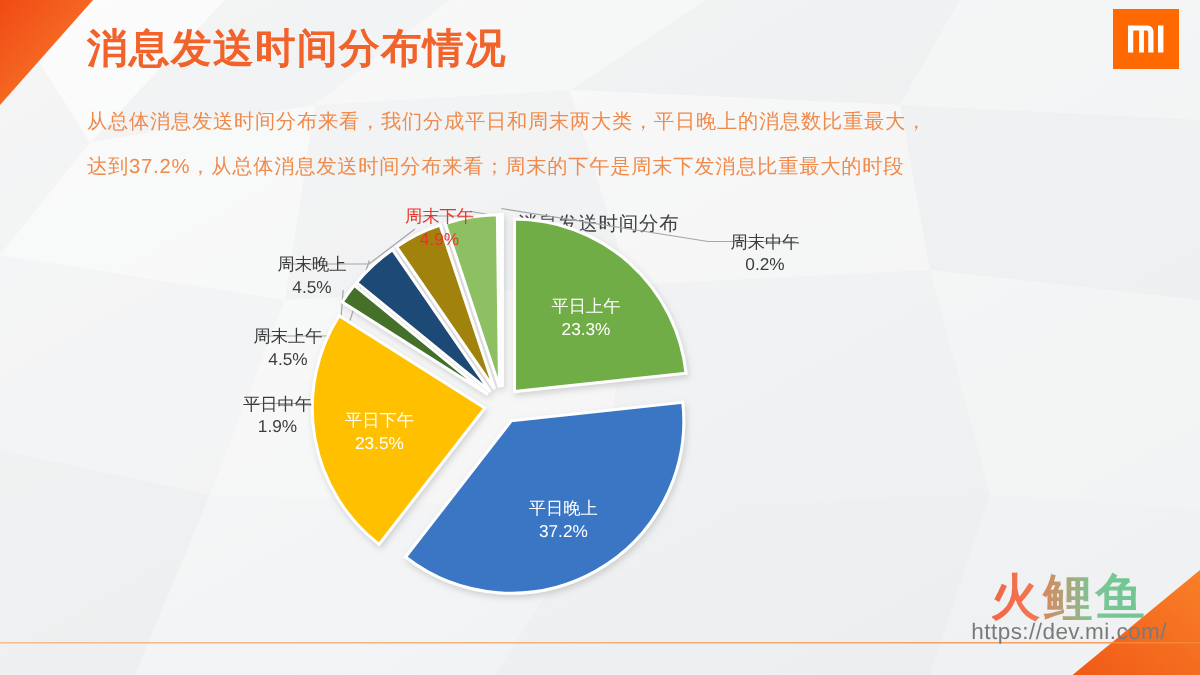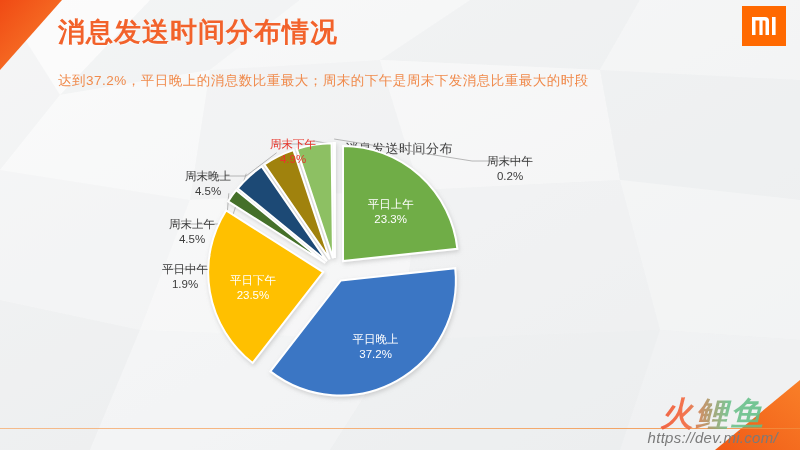--- a/index.html
+++ b/index.html
@@ -51,21 +51,21 @@
   .leader { stroke:#a6a6a6; stroke-width:.8; fill:none; }
 
   
   .rule {
     position:absolute; left:0; top:428px; width:800px; height:1px;
     background:linear-gradient(to right,#f6b27a,#f5a15c 60%,#f28b3c);
     z-index:3; opacity:.85;
   }
 
   
-  .watermark { position:absolute; right:22px; bottom:4px; z-index:7; text-align:center;font-style:italic; }
+  .watermark { position:absolute; right:22px; bottom:20px; z-index:7; text-align:center; }
   .wm-text { font-size:33px; font-weight:bold; letter-spacing:2px; line-height:36px;
              background:linear-gradient(90deg,#f04a2a 0%,#f4663a 30%,#6cc08a 62%,#5bbf86 100%);
              -webkit-background-clip:text; background-clip:text; color:transparent;
              opacity:.88; }
   .wm-url { font-size:15px; color:#7a7a7a; letter-spacing:.3px; margin-top:-3px; }
 </style>
 </head>
 <body>
 
 <svg id="bg" viewBox="0 0 800 450" preserveAspectRatio="none">
@@ -121,21 +121,22 @@
 
 <div class="mi-logo">
   <svg width="26" height="20" viewBox="0 0 26 20">
     <path d="M1 1 H14 A4 4 0 0 1 18 5 V19 H14.5 V5.6 A1.2 1.2 0 0 0 13.3 4.4 H11.6 V19 H8.4 V4.4 H4.5 V19 H1 Z" fill="#ffffff"></path>
     <rect x="21" y="1" width="3.6" height="18" fill="#ffffff"></rect>
   </svg>
 </div>
 
 <div class="title">消息发送时间分布情况</div>
 <div class="subtitle">
-  <div>达到37.2%，平日晚上的消息数比重最大；周末的下午是周末下发消息比重最大的时段</div>
+  <div>从总体消息发送时间分布来看，我们分成平日和周末两大类，平日晚上的消息数比重最大，</div>
+  <div>达到37.2%，从总体消息发送时间分布来看；周末的下午是周末下发消息比重最大的时段</div>
 </div>
 
 <div id="chart-wrap">
   <div id="chart-title">消息发送时间分布</div>
 
   <svg id="pie-svg" width="540" height="300" viewBox="0 0 540 300">
     <defs>
       <filter id="sh" x="-30%" y="-30%" width="160%" height="160%">
         <feDropShadow dx="1" dy="2" stdDeviation="2" flood-color="#8a8a8a" flood-opacity="0.35"></feDropShadow>
       </filter>

